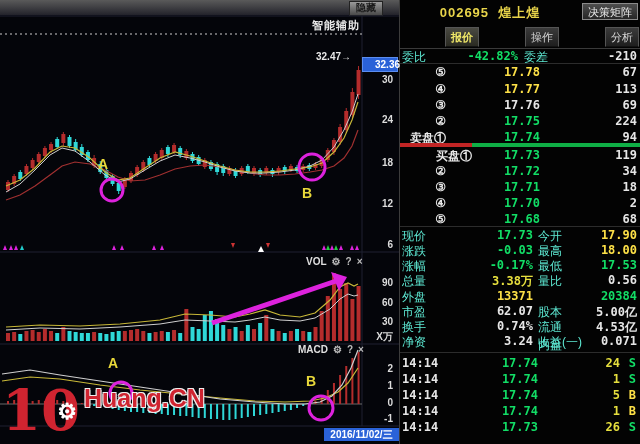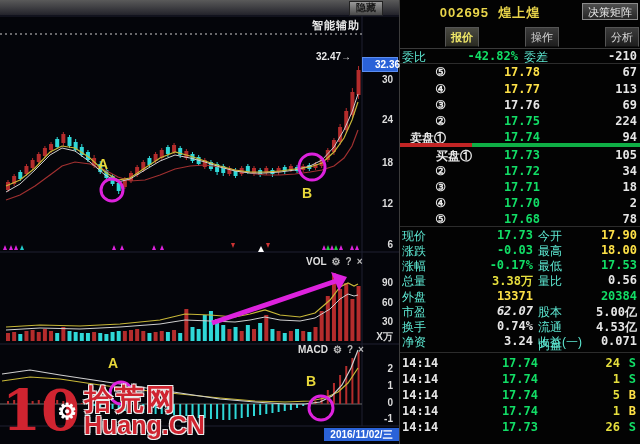--- a/index.html
+++ b/index.html
@@ -367,21 +367,20 @@
   <div class="abs ab-label" style="left:302px;top:185px;">B</div>
   <div class="abs ab-label" style="left:108px;top:355px;">A</div>
   <div class="abs ab-label" style="left:306px;top:373px;">B</div>
 
   <div class="abs date-badge">2016/11/02/三</div>
 
   <div class="abs watermark">
     <div class="wm-num"><span>10</span>
       <span class="wm-gear">⚙</span></div>
     <div class="wm-col">
-      <div class="wm-name">拾荒网</div>
       <div class="wm-site">Huang.CN</div>
     </div>
   </div>
 
   <div class="abs qpanel"></div>
   <div class="abs qheader">
     <span>002695</span>&nbsp;&nbsp;<span>煌上煌</span>
   </div>
   <div class="abs matrix-btn">决策矩阵</div>
   <div class="abs tabs" id="tabs">
@@ -418,21 +417,21 @@
         <div class="abs val cw" style="left: 168px; top: 0px; width: 69px;">0.56</div>
       </div>
       <div class="abs" style="left: 400px; top: 289px; width: 240px; height: 14px;">
         <div class="abs rowlab" style="left: 2px; top: 0px;">外盘</div>
         <div class="abs val cr" style="left: 30px; top: 0px; width: 103px;">13371</div>
         <div class="abs rowlab" style="left: 138px; top: 0px; margin-top: 48px;">内盘</div>
         <div class="abs val cg" style="left: 168px; top: 0px; width: 69px;">20384</div>
       </div>
       <div class="abs" style="left: 400px; top: 304px; width: 240px; height: 14px;">
         <div class="abs rowlab" style="left: 2px; top: 0px;">市盈</div>
-        <div class="abs val cw" style="left: 30px; top: 0px; width: 103px; font-style: italic;">62.07</div>
+        <div class="abs val cw" style="left: 30px; top: 0px; width: 103px;">62.07</div>
         <div class="abs rowlab" style="left: 138px; top: 0px;">股本</div>
         <div class="abs val cw" style="left: 168px; top: 0px; width: 69px;">5.00亿</div>
       </div>
       <div class="abs" style="left: 400px; top: 319px; width: 240px; height: 14px;">
         <div class="abs rowlab" style="left: 2px; top: 0px;">换手</div>
         <div class="abs val cw" style="left: 30px; top: 0px; width: 103px;">0.74%</div>
         <div class="abs rowlab" style="left: 138px; top: 0px;">流通</div>
         <div class="abs val cw" style="left: 168px; top: 0px; width: 69px;">4.53亿</div>
       </div>
       <div class="abs" style="left: 400px; top: 334px; width: 240px; height: 14px;">
@@ -506,36 +505,36 @@
     <div class="abs" style="left: 400px; top: 130px; width: 240px; height: 14px;">
       <div class="abs tag" style="left: 2px; top: 0px; width: 44px;">卖盘①</div>
       <div class="abs val cg" style="left: 60px; top: 0px; width: 80px;">17.74</div>
       <div class="abs val cw" style="left: 160px; top: 0px; width: 77px;">94</div>
     </div>
     <div class="abs" style="left: 400px; top: 143px; width: 72px; height: 4px; background: rgb(194, 37, 37);"></div>
     <div class="abs" style="left: 472px; top: 143px; width: 168px; height: 4px; background: rgb(15, 175, 70);"></div>
     <div class="abs" style="left: 400px; top: 148px; width: 240px; height: 14px;">
       <div class="abs tag" style="left: 2px; top: 0px; width: 44px; margin-left: 26px;">买盘①</div>
       <div class="abs val cg" style="left: 60px; top: 0px; width: 80px;">17.73</div>
-      <div class="abs val cw" style="left: 160px; top: 0px; width: 77px;">105</div>
+      <div class="abs val cw" style="left: 160px; top: 0px; width: 77px;">119</div>
     </div>
     <div class="abs" style="left: 400px; top: 164px; width: 240px; height: 14px;">
       <div class="abs tag" style="left: 2px; top: 0px; width: 44px;">②</div>
       <div class="abs val cg" style="left: 60px; top: 0px; width: 80px;">17.72</div>
       <div class="abs val cw" style="left: 160px; top: 0px; width: 77px;">34</div>
     </div>
     <div class="abs" style="left: 400px; top: 180px; width: 240px; height: 14px;">
       <div class="abs tag" style="left: 2px; top: 0px; width: 44px;">③</div>
       <div class="abs val cg" style="left: 60px; top: 0px; width: 80px;">17.71</div>
       <div class="abs val cw" style="left: 160px; top: 0px; width: 77px;">18</div>
     </div>
     <div class="abs" style="left: 400px; top: 196px; width: 240px; height: 14px;">
       <div class="abs tag" style="left: 2px; top: 0px; width: 44px;">④</div>
       <div class="abs val cg" style="left: 60px; top: 0px; width: 80px;">17.70</div>
       <div class="abs val cw" style="left: 160px; top: 0px; width: 77px;">2</div>
     </div>
     <div class="abs" style="left: 400px; top: 212px; width: 240px; height: 14px;">
       <div class="abs tag" style="left: 2px; top: 0px; width: 44px;">⑤</div>
       <div class="abs val cg" style="left: 60px; top: 0px; width: 80px;">17.68</div>
-      <div class="abs val cw" style="left: 160px; top: 0px; width: 77px;">78</div>
+      <div class="abs val cw" style="left: 160px; top: 0px; width: 77px;">68</div>
     </div>
 
 </div>
 
 </body></html>

